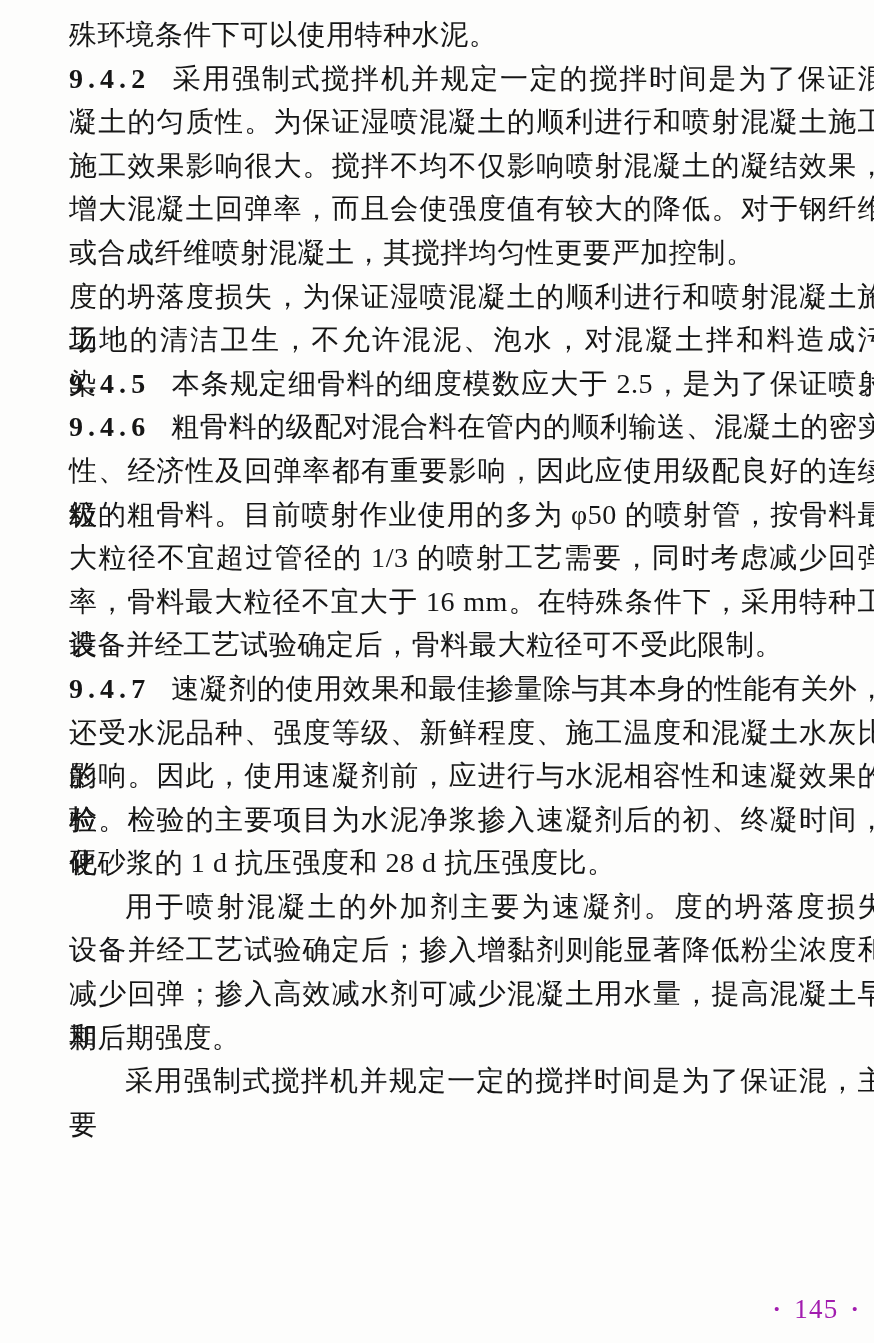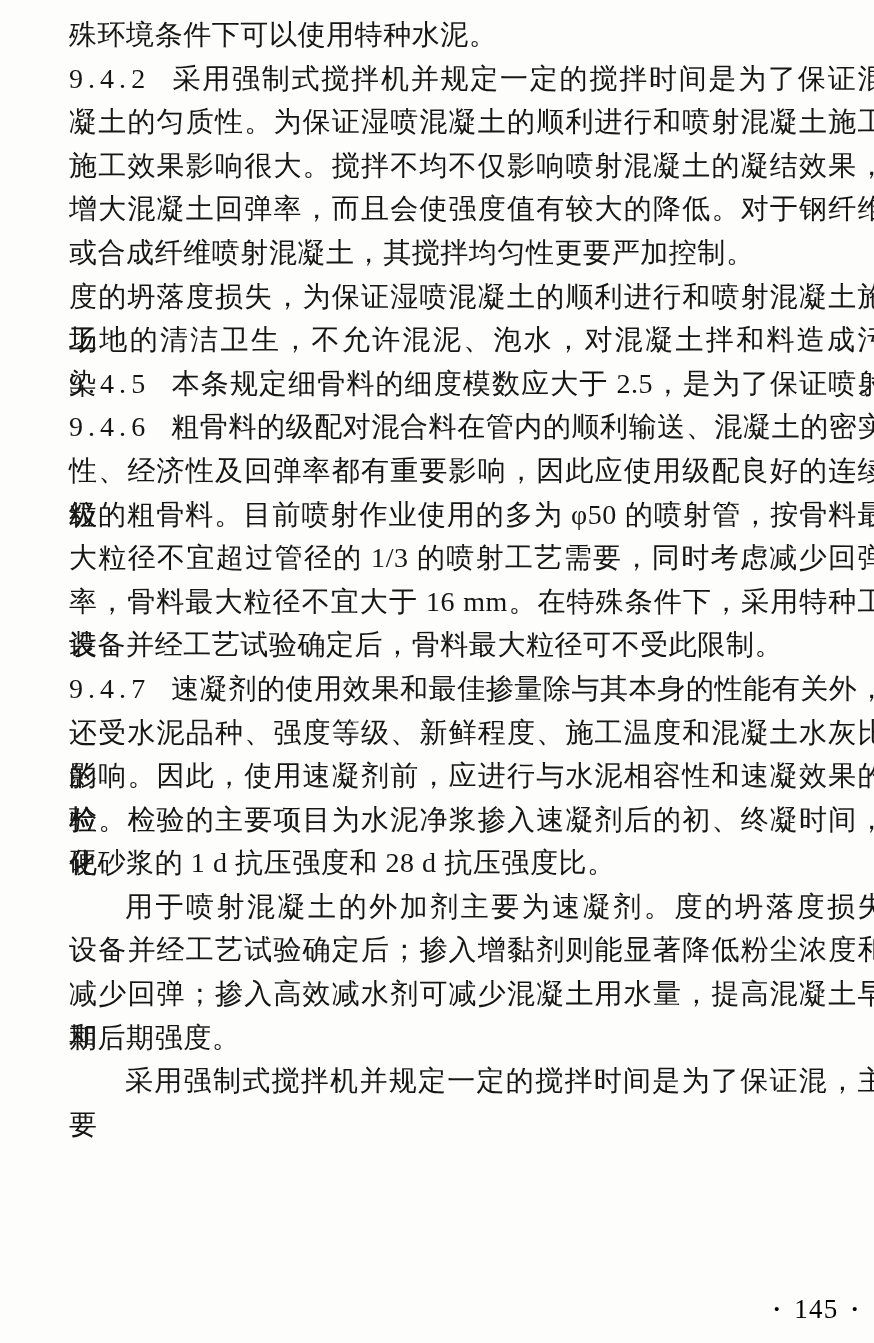--- a/index.html
+++ b/index.html
@@ -29,31 +29,31 @@
     letter-spacing: 0.02em;
   }
   .line.j {
     white-space: normal;
     text-align: justify;
     text-align-last: justify;
     text-justify: inter-ideograph;
   }
   .line.ind { text-indent: 2em; }
   .num {
-    font-weight: normal;
+    font-weight: bold;
     letter-spacing: 0.18em;
     margin-right: 0.75em;
     font-family: "Liberation Serif", "DejaVu Serif", serif;
   }
   .pager {
     position: absolute;
     right: 42px; top: 1292px;
     font-size: 27px;
     line-height: 34px;
-    color: #000000;
+    color: #a21caf;
     letter-spacing: 0.05em;
   }
   .pager .dot {
     font-size: 17px;
     vertical-align: 0.18em;
     margin: 0 13px;
   }
 </style>
 </head>
 <body>

